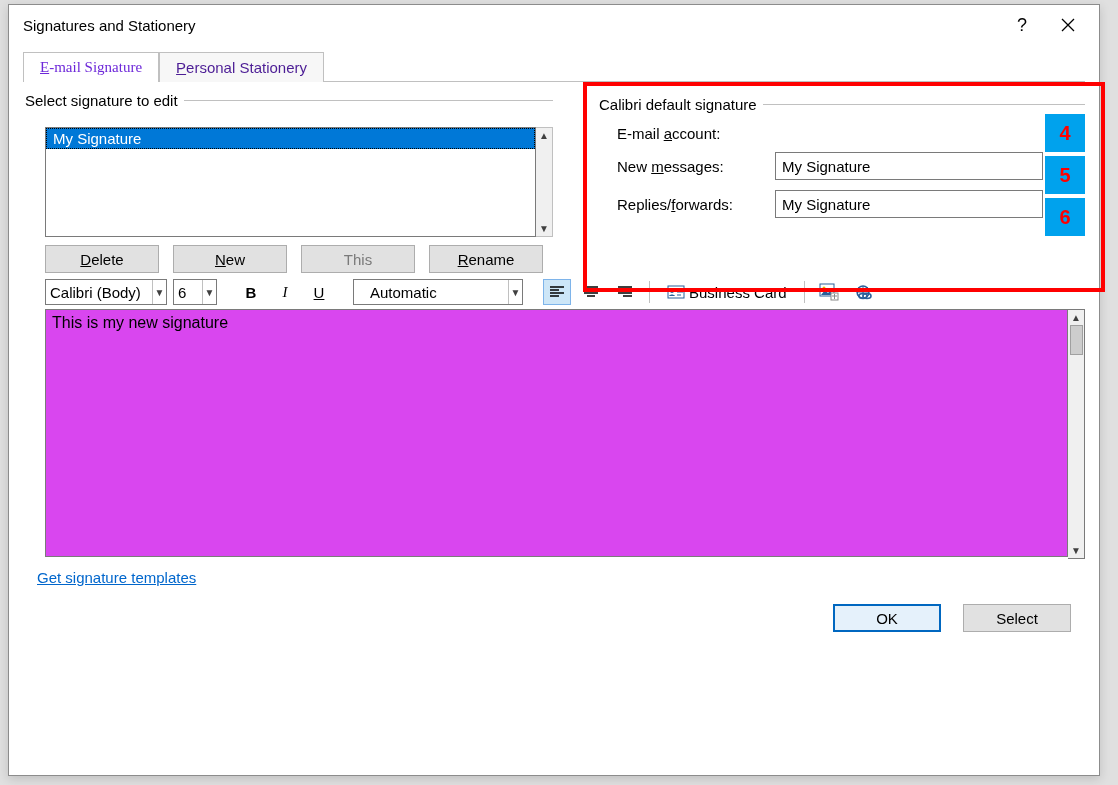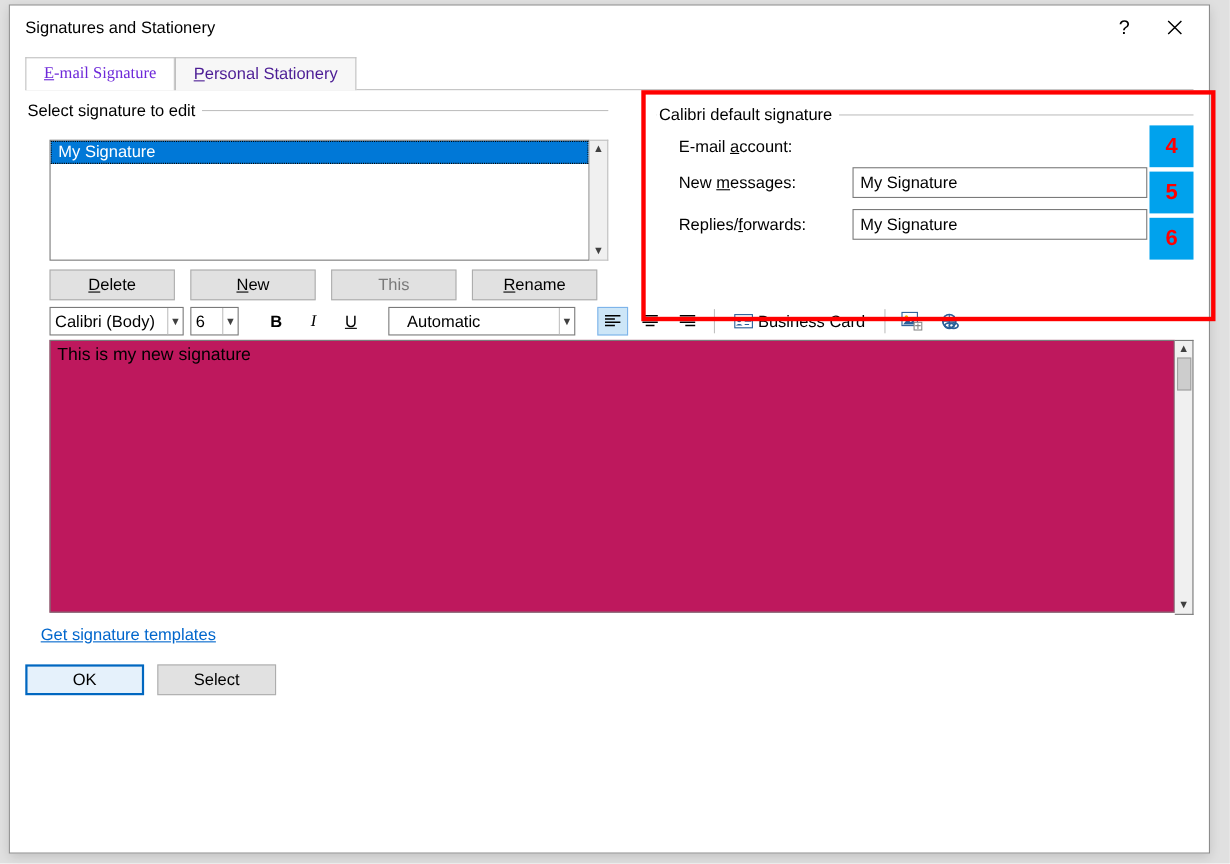--- a/index.html
+++ b/index.html
@@ -153,25 +153,25 @@
     width:28px;height:26px;border:1px solid transparent;display:flex;align-items:center;justify-content:center;
   }
   .tb-btn.toggle-on{background:#cde6f7;border:1px solid #7eb4ea;}
   .sep{width:1px;height:22px;background:#c0c0c0;margin:0 4px;}
   .color-dd{width:170px;display:flex;align-items:center;justify-content:center;padding-left:16px;}
   .color-dd .dd-caret{margin-left:auto;}
   .biz{display:flex;align-items:center;gap:4px;padding:0 6px;height:26px;border:1px solid transparent;}
   .biz svg{flex-shrink:0;}
   .editor-wrap{display:flex;margin:4px 0 0 22px;}
   .editor{
-    flex:1;height:248px;border:1px solid #7a7a7a;background:#be185d;
+    flex:1;height:248px;border:1px solid #7a7a7a;background:#d946ef;
     padding:4px 6px;font-size:16px;overflow:hidden;
   }
   .link{color:var(--link);text-decoration:underline;margin:10px 0 0 14px;display:inline-block;}
-  .footer{display:flex;gap:12px;padding:18px 14px 0 0;}
+  .footer{display:flex;justify-content:flex-end;gap:22px;padding:18px 14px 0 0;}
   .fbtn{width:108px;height:28px;border:1px solid var(--btn-border);background:var(--btn);display:flex;align-items:center;justify-content:center;}
   .fbtn.primary{border:2px solid #0067c0;background:#e5f1fb;}
 </style>
 </head>
 <body>
 
 <div class="window">
   <div class="titlebar">
     <span class="title">Signatures and Stationery</span>
     <div class="tbtn">?</div>

